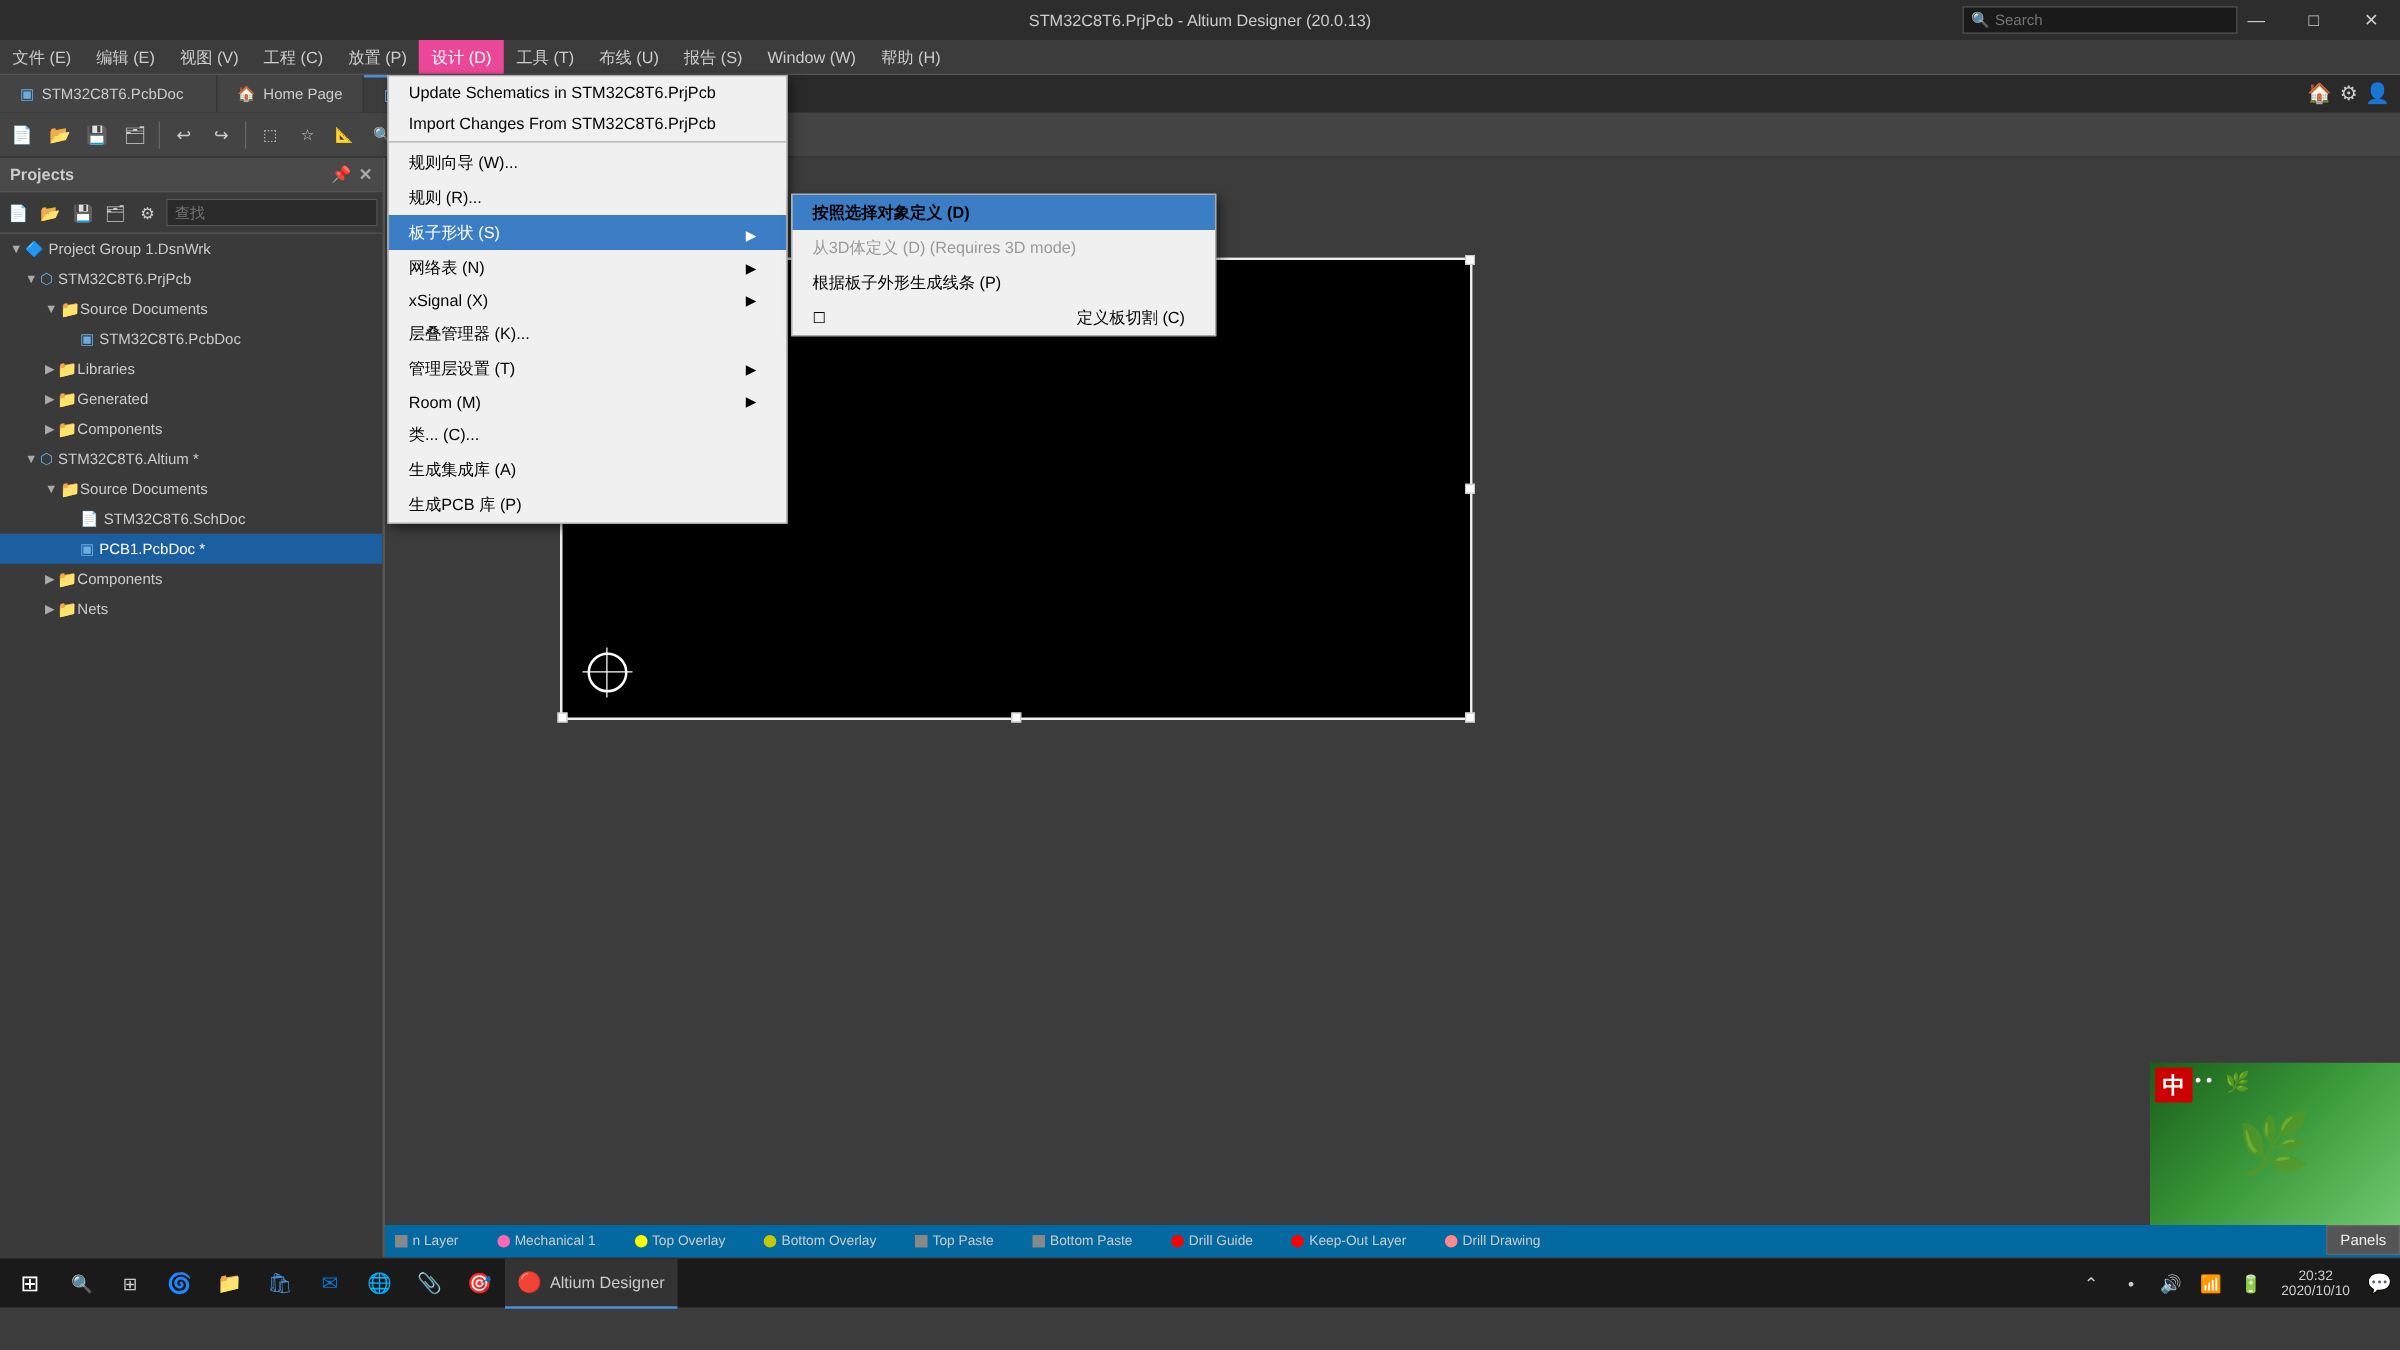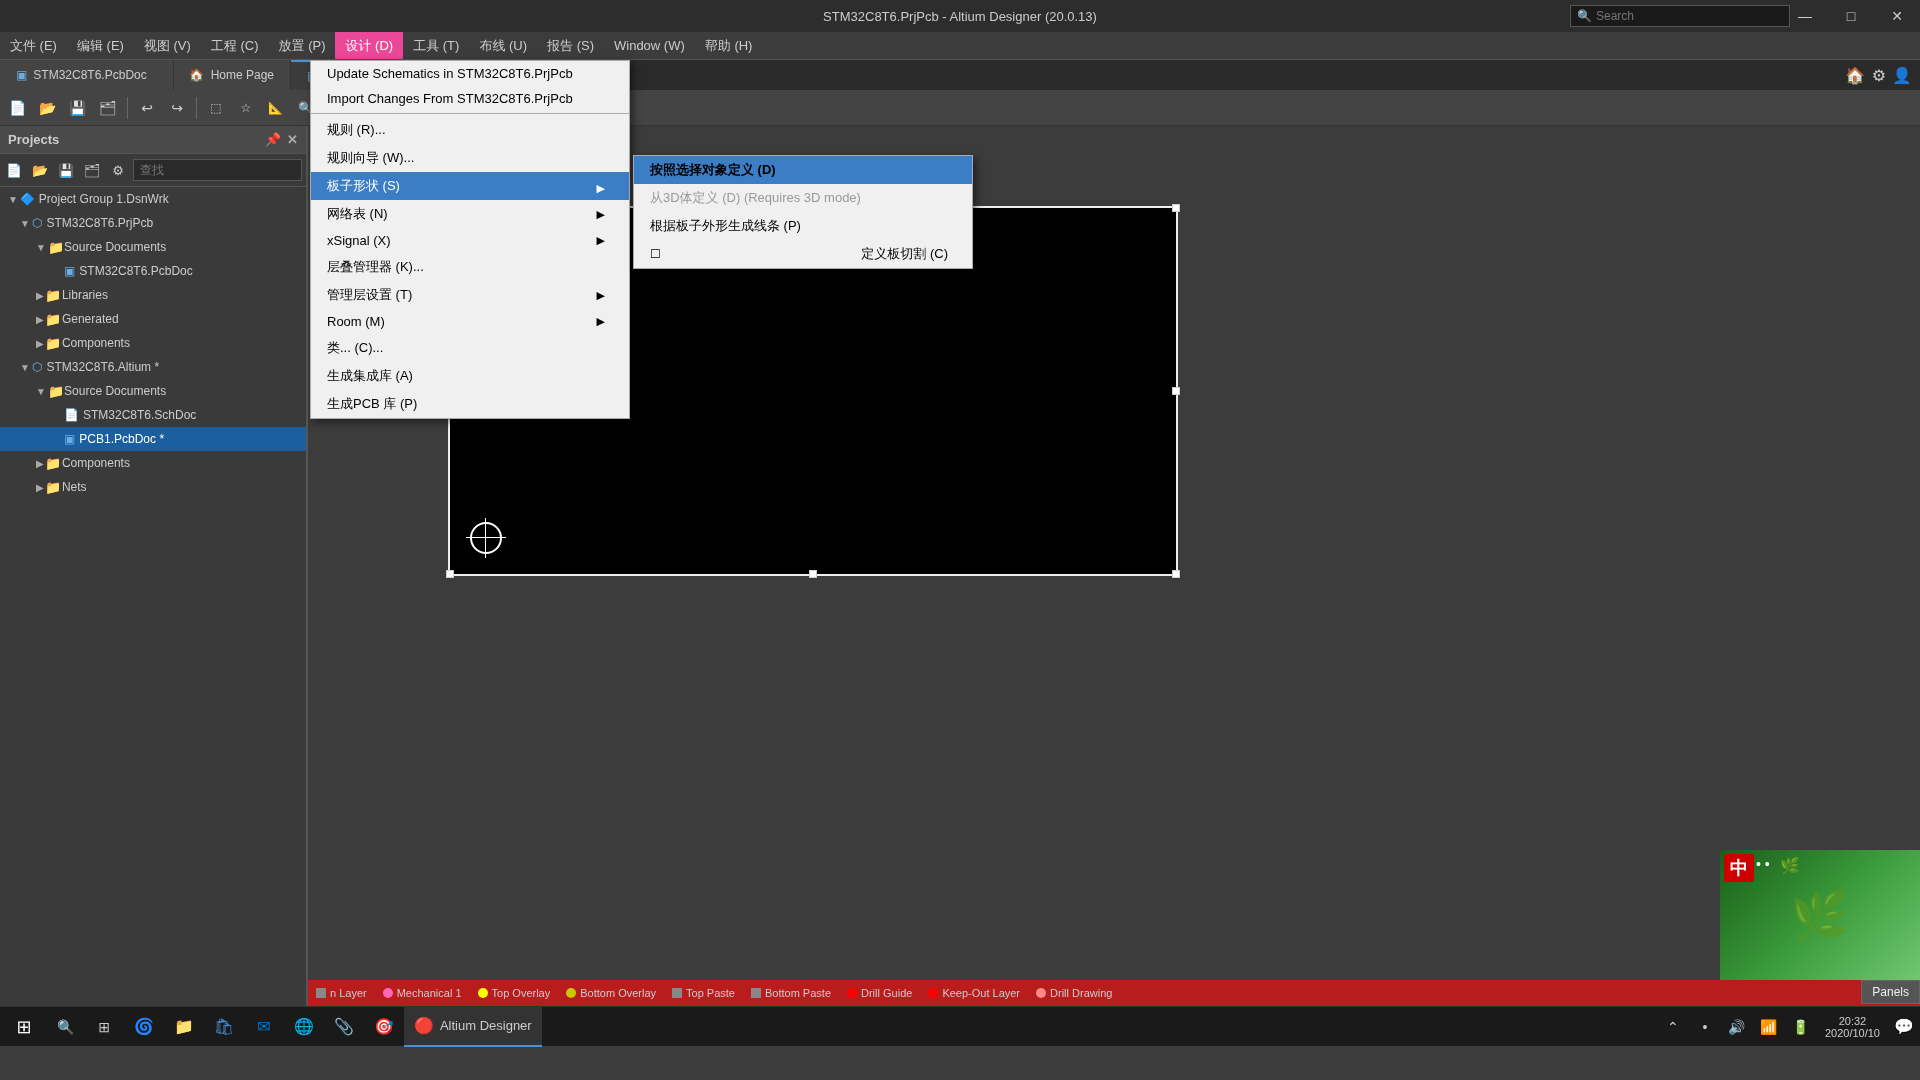--- a/index.html
+++ b/index.html
@@ -290,25 +290,25 @@
     .submenu .menu-entry.disabled { color: #999; cursor: default; }
     .submenu .menu-entry .checkbox-icon { margin-right: 6px; font-size: 12px; }
 
     
     #layer-bar {
       position: absolute;
       bottom: 0;
       left: 0;
       right: 0;
       height: 26px;
-      background: #b91c1c;
+      background: #0369a1;
       display: flex;
       align-items: center;
       overflow: hidden;
-      gap: 0;
+      gap: 15px;
     }
     .layer-item {
       display: flex;
       align-items: center;
       padding: 0 8px;
       height: 100%;
       font-size: 11px;
       color: #ccc;
       gap: 4px;
       cursor: pointer;
@@ -714,24 +714,24 @@
 
 <div class="dropdown-menu" style="top: 60px; left: 310px;">
   <div class="menu-entry">
     <span>Update Schematics in STM32C8T6.PrjPcb</span>
   </div>
   <div class="menu-entry">
     <span>Import Changes From STM32C8T6.PrjPcb</span>
   </div>
   <div class="menu-separator"></div>
   <div class="menu-entry">
+    <span>规则向导 (W)...</span>
+  </div>
+  <div class="menu-entry">
     <span>规则 (R)...</span>
-  </div>
-  <div class="menu-entry">
-    <span>规则向导 (W)...</span>
   </div>
   <div class="menu-entry highlighted">
     <span>板子形状 (S)</span>
     <span class="arrow">▶</span>
   </div>
   <div class="menu-entry">
     <span>网络表 (N)</span>
     <span class="arrow">▶</span>
   </div>
   <div class="menu-entry">

